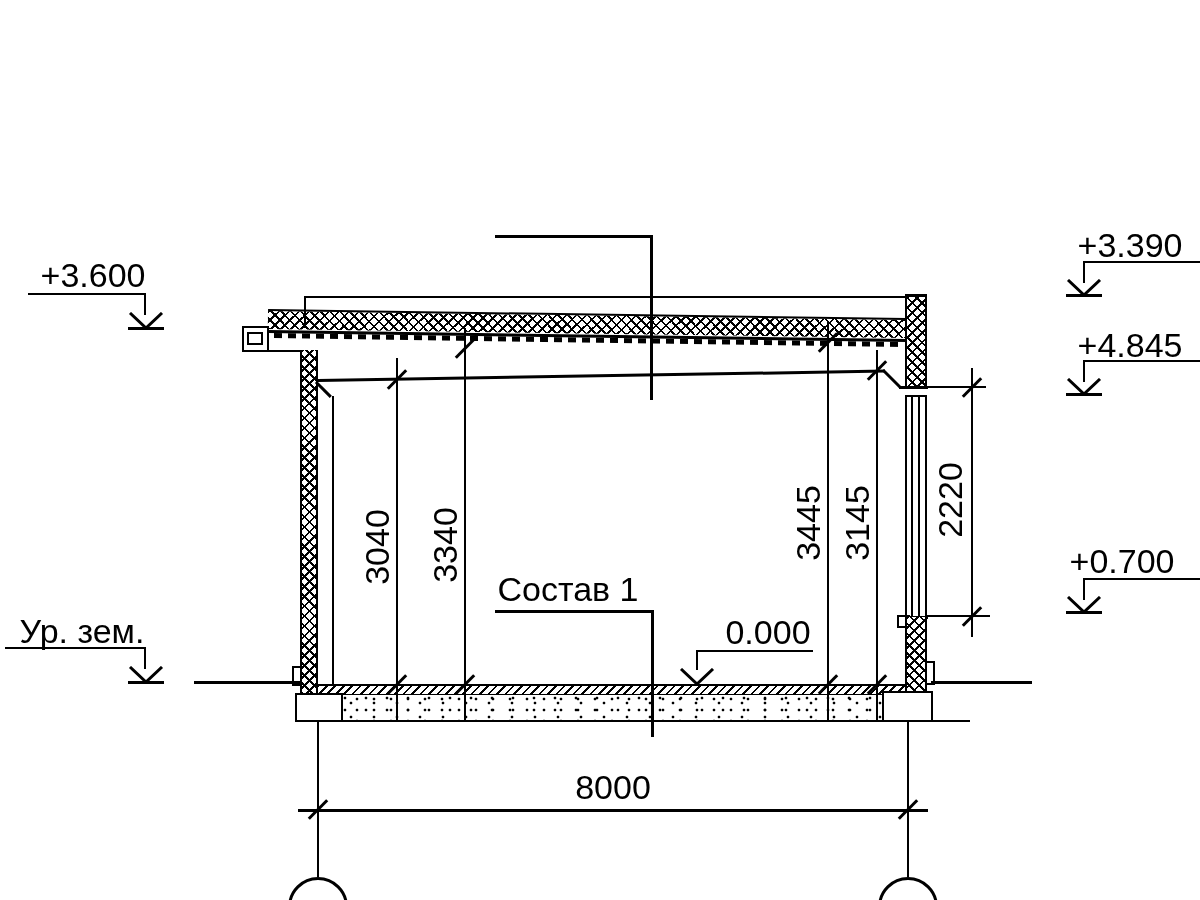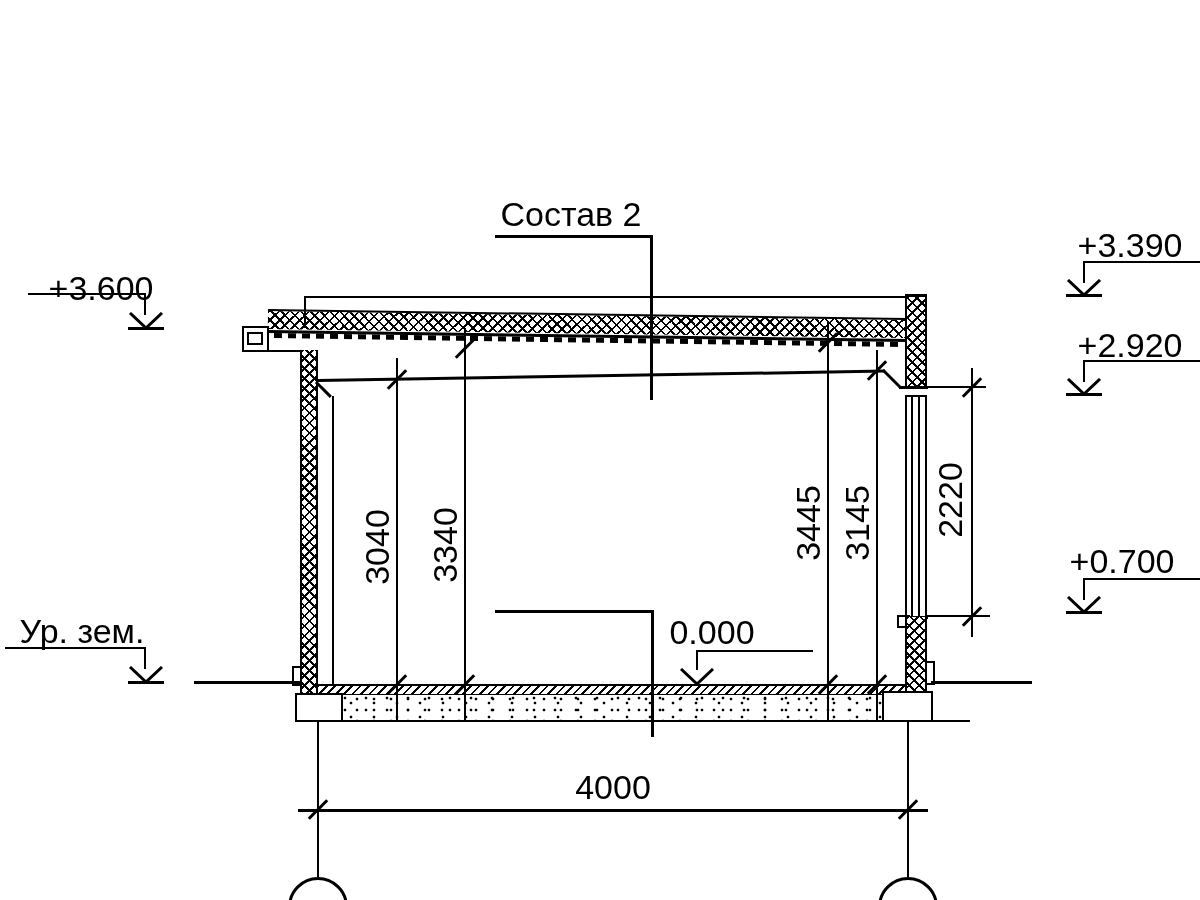--- a/index.html
+++ b/index.html
@@ -73,21 +73,21 @@
   <div class="box foundhatch" style="left:882px;top:691px;width:51px;height:31px;border-width:2px;background:#fff;"></div>
 
   <div class="ln" style="left:317px;top:722px;width:2px;height:155px;"></div>
   <div class="ln" style="left:907px;top:722px;width:2px;height:155px;"></div>
   <div class="abs" style="left:288px;top:877px;width:60px;height:60px;border:3px solid #000;border-radius:50%;box-sizing:border-box;"></div>
   <div class="abs" style="left:878px;top:877px;width:60px;height:60px;border:3px solid #000;border-radius:50%;box-sizing:border-box;"></div>
 
   <div class="ln" style="left:298px;top:809px;width:630px;height:2.5px;"></div>
   <div class="tick" style="left:305px;top:808px;"></div>
   <div class="tick" style="left:895px;top:808px;"></div>
-  <div class="txt" style="left:613px;top:787px;">4000</div>
+  <div class="txt" style="left:613px;top:787px;">8000</div>
 
   <div class="ln" style="left:396px;top:358px;width:2px;height:362px;"></div>
   <div class="tick" style="left:384px;top:378px;"></div>
   <div class="tick" style="left:384px;top:683px;"></div>
   <div class="txt rot" style="left:377px;top:547px;">3040</div>
 
   <div class="ln" style="left:464px;top:328px;width:2px;height:392px;"></div>
   <div class="tick" style="left:452px;top:347px;"></div>
   <div class="tick" style="left:452px;top:683px;"></div>
   <div class="txt rot" style="left:445px;top:545px;">3340</div>
@@ -102,59 +102,59 @@
   <div class="tick" style="left:864px;top:683px;"></div>
   <div class="txt rot" style="left:857px;top:523px;">3145</div>
 
   <div class="ln" style="left:926px;top:386px;width:60px;height:2px;"></div>
   <div class="ln" style="left:926px;top:615px;width:64px;height:2px;"></div>
   <div class="ln" style="left:971px;top:368px;width:2px;height:269px;"></div>
   <div class="tick" style="left:959px;top:386px;"></div>
   <div class="tick" style="left:959px;top:615px;"></div>
   <div class="txt rot" style="left:950px;top:500px;">2220</div>
 
-  <div class="txt" style="left:571px;top:214px;">Состав 2</div>
   <div class="ln" style="left:495px;top:235px;width:157px;height:2.5px;"></div>
   <div class="ln" style="left:650px;top:235px;width:2.5px;height:165px;"></div>
 
+  <div class="txt" style="left:568px;top:589px;">Состав 1</div>
   <div class="ln" style="left:495px;top:610px;width:157px;height:2.5px;"></div>
   <div class="ln" style="left:651px;top:610px;width:2.5px;height:127px;"></div>
 
-  <div class="txt" style="left:101px;top:275px;margin-top:13px;">+3.600</div>
+  <div class="txt" style="left:93px;top:275px;">+3.600</div>
   <div class="ln" style="left:28px;top:293px;width:118px;height:2px;"></div>
   <div class="ln" style="left:144px;top:293px;width:2px;height:22px;"></div>
   <svg class="abs" style="left:128px;top:312px;" width="36" height="17" viewBox="0 0 36 17">
       <polyline points="2,1 18,16 34,1" fill="none" stroke="#000" stroke-width="3"></polyline>
     </svg>
   <div class="ln" style="left:128px;top:327px;width:36px;height:2.5px;"></div>
 
   <div class="txt" style="left:82px;top:631px;">Ур. зем.</div>
   <div class="ln" style="left:5px;top:647px;width:141px;height:2px;"></div>
   <div class="ln" style="left:144px;top:647px;width:2px;height:22px;"></div>
   <svg class="abs" style="left:128px;top:666px;" width="36" height="17" viewBox="0 0 36 17">
       <polyline points="2,1 18,16 34,1" fill="none" stroke="#000" stroke-width="3"></polyline>
     </svg>
   <div class="ln" style="left:128px;top:681px;width:36px;height:2.5px;"></div>
 
-  <div class="txt" style="left:712px;top:632px;text-align:right;">0.000</div>
+  <div class="txt" style="left:768px;top:632px;text-align:right;">0.000</div>
   <div class="ln" style="left:697px;top:650px;width:116px;height:2px;"></div>
   <div class="ln" style="left:696px;top:650px;width:2px;height:20px;"></div>
   <svg class="abs" style="left:679px;top:668px;" width="36" height="17" viewBox="0 0 36 17">
       <polyline points="2,1 18,16 34,1" fill="none" stroke="#000" stroke-width="3"></polyline>
     </svg>
 
   <div class="txt" style="left:1130px;top:245px;">+3.390</div>
   <div class="ln" style="left:1083px;top:261px;width:117px;height:2px;"></div>
   <div class="ln" style="left:1083px;top:261px;width:2px;height:22px;"></div>
   <svg class="abs" style="left:1066px;top:279px;" width="36" height="17" viewBox="0 0 36 17">
       <polyline points="2,1 18,16 34,1" fill="none" stroke="#000" stroke-width="3"></polyline>
     </svg>
   <div class="ln" style="left:1066px;top:294px;width:36px;height:2.5px;"></div>
 
-  <div class="txt" style="left:1130px;top:345px;">+2.920</div>
+  <div class="txt" style="left:1130px;top:345px;">+4.845</div>
   <div class="ln" style="left:1083px;top:360px;width:117px;height:2px;"></div>
   <div class="ln" style="left:1083px;top:360px;width:2px;height:22px;"></div>
   <svg class="abs" style="left:1066px;top:378px;" width="36" height="17" viewBox="0 0 36 17">
       <polyline points="2,1 18,16 34,1" fill="none" stroke="#000" stroke-width="3"></polyline>
     </svg>
   <div class="ln" style="left:1066px;top:393px;width:36px;height:2.5px;"></div>
 
   <div class="txt" style="left:1122px;top:561px;">+0.700</div>
   <div class="ln" style="left:1083px;top:578px;width:117px;height:2px;"></div>
   <div class="ln" style="left:1083px;top:578px;width:2px;height:22px;"></div>

